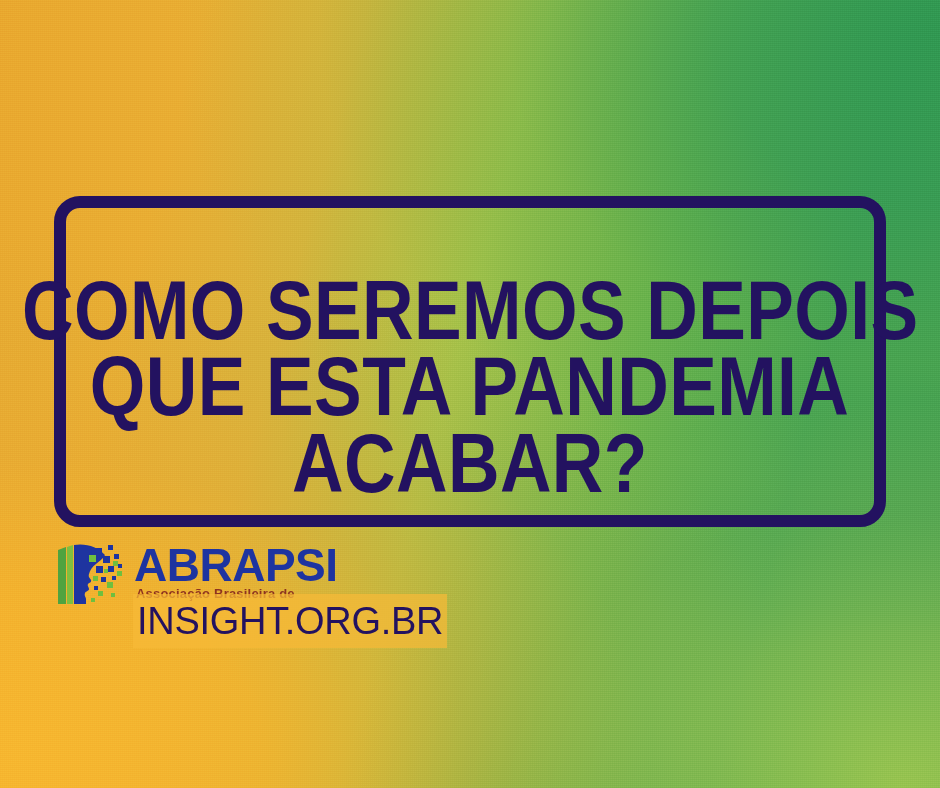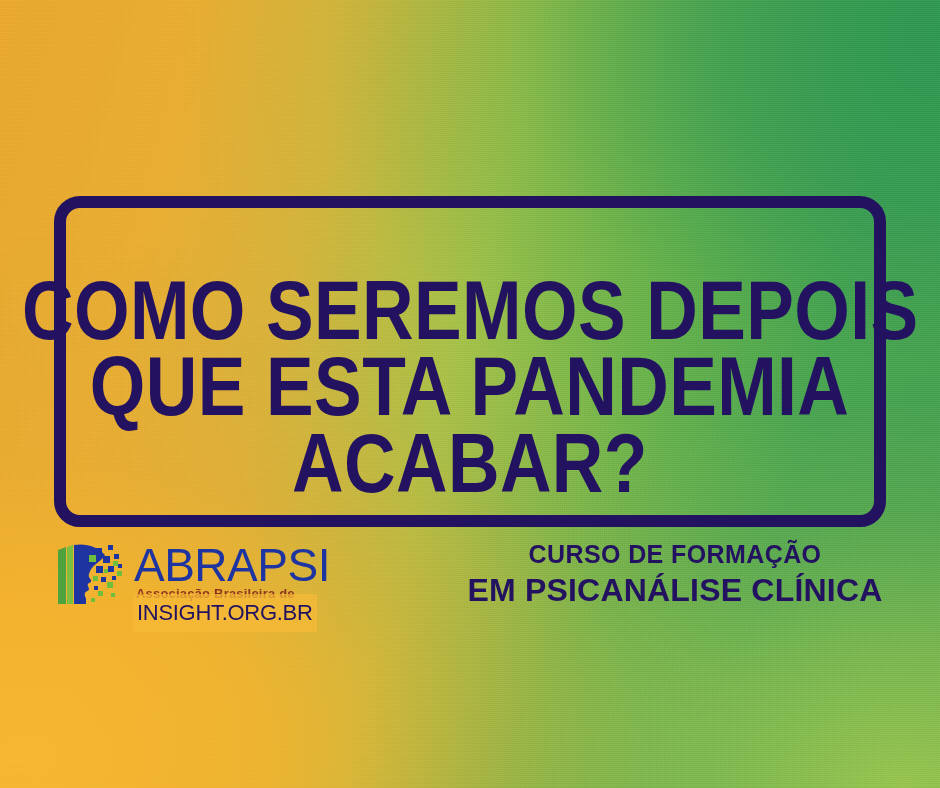--- a/index.html
+++ b/index.html
@@ -132,21 +132,21 @@
     top: 2px;
     width: 74px;
     height: 66px;
   }
   .logo-wordmark {
     position: absolute;
     left: 78px;
     top: 0px;
     color: #1E34A0;
     font-family: "Liberation Sans", sans-serif;
-    font-weight: 400;
+    font-weight: 700;
     font-size: 46px;
     line-height: 50px;
     letter-spacing: -0.5px;
   }
   .logo-tagline {
     position: absolute;
     left: 80px;
     top: 46px;
     color: #7f1d1d;
     font-family: "Liberation Sans", sans-serif;
@@ -155,25 +155,25 @@
     letter-spacing: 0.2px;
     opacity: 0.85;
   }
   .logo-url {
     position: absolute;
     left: 77px;
     top: 54px;
     color: #231260;
     font-family: "Liberation Sans", sans-serif;
     font-weight: 400;
-    font-size: 22px;
+    font-size: 38px;
     line-height: 38px;
     letter-spacing: -0.3px;
     background: rgba(246,186,56,0.72);
-    padding: 0 4px;
+    padding: 8px 4px;
   }
 
   
   .course-block {
     position: absolute;
     left: 460px;
     top: 538px;
     width: 430px;
     text-align: center;
     color: #231260;
@@ -267,18 +267,14 @@
       </svg>
     </span>
 
     <span class="logo-wordmark">ABRAPSI</span>
 
     <span class="logo-tagline">Associação Brasileira de</span>
 
     <span class="logo-url">INSIGHT.ORG.BR</span>
   </div>
 
-  <div class="course-block">
-    <div class="course-line1">CURSO DE FORMAÇÃO</div>
-    <div class="course-line2">EM PSICANÁLISE CLÍNICA</div>
-  </div>
 
 </div>
 
 </body></html>

